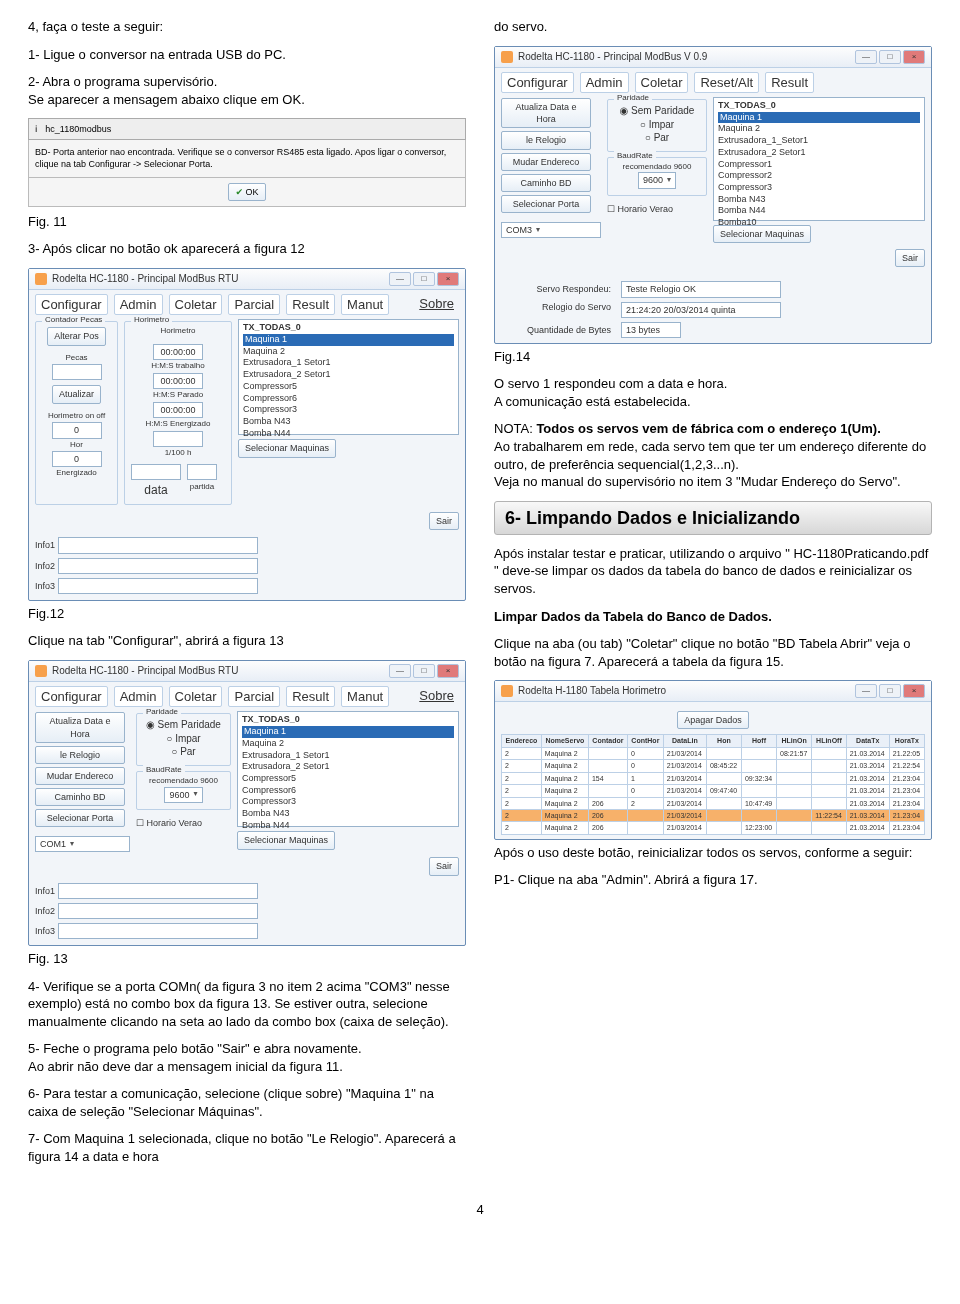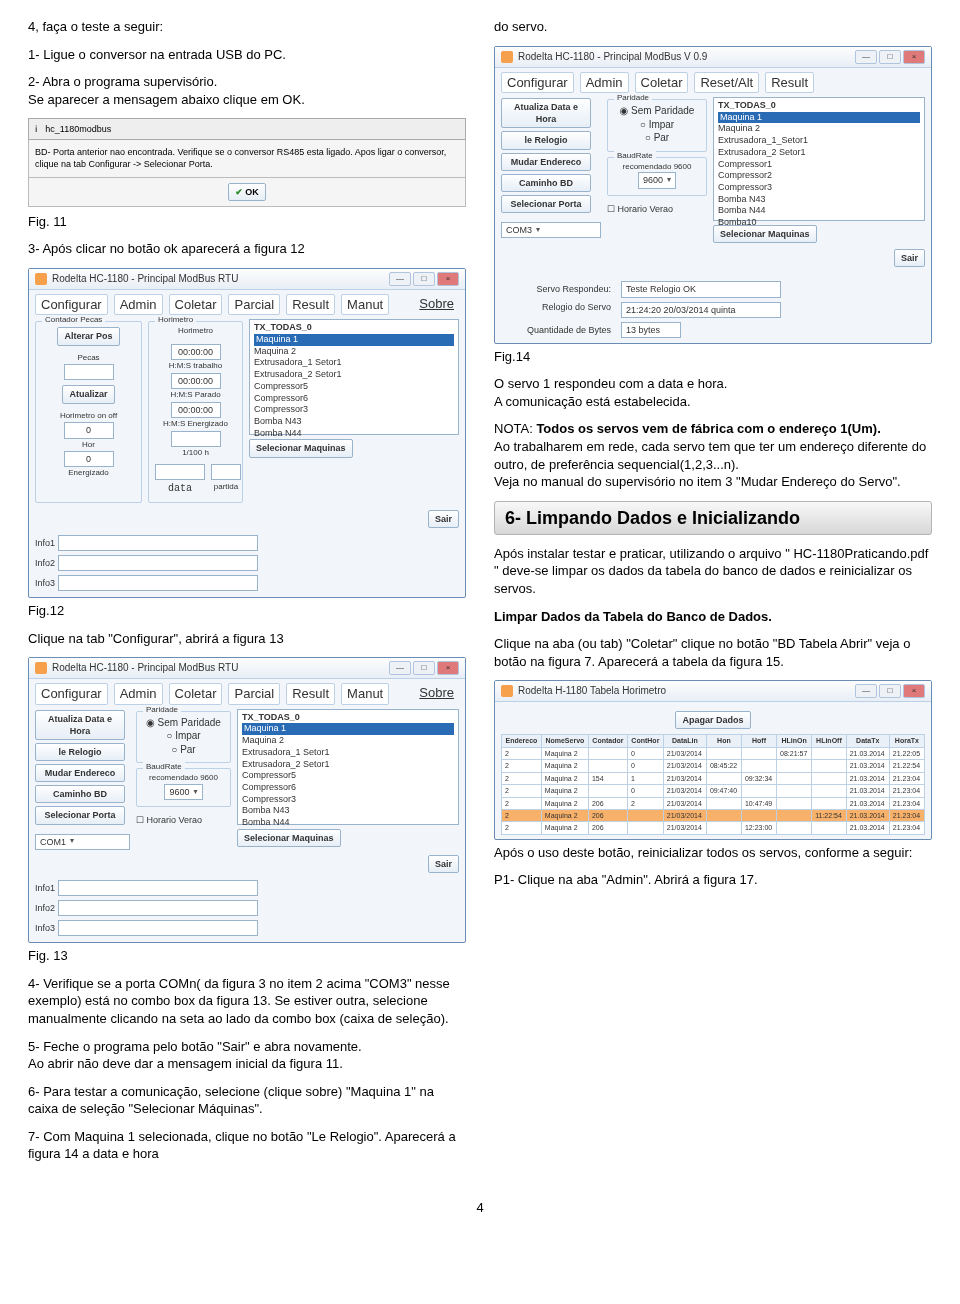--- a/index.html
+++ b/index.html
@@ -44,21 +44,21 @@
     margin-left: auto; display: flex; gap: 2px;
   }
   .shot .win-buttons span {
     width: 22px; height: 14px; border: 1px solid #b0c4de; border-radius: 2px;
     background: #eef2f7; display:inline-block; font-size:8px; text-align:center; line-height:12px;
   }
 
   .shot .body { padding: 4px 6px; }
   .tabs { display: flex; gap: 6px; margin-bottom: 4px; font-size:13px; }
   .tabs span { border:1px solid #bcd0e6; background:#fff; padding:1px 5px; border-radius:2px; }
-  .btn { border:1px solid #99b3cc; background:linear-gradient(#fff,#e6eef6); padding:2px 6px; border-radius:2px; display:inline-block; margin:1px 0; font-size:9px;font-weight:bold; }
+  .btn { border:1px solid #99b3cc; background:linear-gradient(#fff,#e6eef6); padding:2px 6px; border-radius:2px; display:inline-block; margin:1px 0; font-size:9px; }
   .field { border:1px solid #99b3cc; background:#fff; padding:1px 4px; margin:1px 0; display:inline-block; min-width:50px; font-size:9px; }
   .dropdown { border:1px solid #99b3cc; background:#fff; padding:1px 4px; display:inline-flex; align-items:center; gap:4px; font-size:9px; }
   .dropdown::after { content:"▾"; font-size:8px; color:#555; }
   .listbox { border:1px solid #99b3cc; background:#fff; padding:2px 4px; font-size:9px; line-height:1.3; }
   .listbox .sel { background:#2a6bb5; color:#fff; padding:0 2px; }
   .group { border:1px solid #bcd0e6; padding:4px 6px 6px 6px; margin:2px 0; border-radius:2px; position:relative;text-align:center; }
   .group-title { position:absolute; top:-7px; left:6px; background:#f2f5f9; padding:0 3px; font-size:8px; }
   .radio::before { content:"○ "; }
   .radio.checked::before { content:"◉ "; }
   .checkbox::before { content:"☐ "; }
@@ -133,48 +133,48 @@
         <div class="tabs">
           <span>Configurar</span>
           <span>Admin</span>
           <span>Coletar</span>
           <span>Parcial</span>
           <span>Result</span>
           <span>Manut</span>
           <span style="margin-left:auto;border:none;background:none;text-decoration:underline;">Sobre</span>
         </div>
         <div class="flex-row">
-          <div class="group" style="width:107px;">
+          <div class="group" style="width:83px;">
             <span class="group-title">Contador Pecas</span>
             <div class="btn">Alterar Pos</div>
             <div style="font-size:8px;margin-top:6px;">Pecas</div>
             <div class="field">&nbsp;</div>
             <div class="btn" style="margin-top:4px;">Atualizar</div>
             <div style="font-size:8px;margin-top:6px;">Horimetro on off</div>
             <div class="field" style="width:25px;">0</div>
             <div style="font-size:8px;">Hor</div>
             <div class="field" style="width:25px;">0</div>
             <div style="font-size:8px;">Energizado</div>
           </div>
-          <div class="group" style="width:95px;">
+          <div class="group" style="width:108px;">
             <span class="group-title">Horimetro</span>
             <div style="font-size:8px;">Horimetro</div>
             <div class="space-s"></div>
             <div class="field">00:00:00</div>
             <div style="font-size:8px;">H:M:S trabalho</div>
             <div class="field">00:00:00</div>
             <div style="font-size:8px;">H:M:S Parado</div>
             <div class="field">00:00:00</div>
             <div style="font-size:8px;">H:M:S Energizado</div>
             <div class="field">&nbsp;</div>
             <div style="font-size:8px;">1/100 h</div>
             <div class="flex-row" style="margin-top:4px;">
               <div class="flex-col">
                   <div class="field">&nbsp;</div>
-                  <div style="font-size:10px;font-family:Liberation Mono, monospace;">data</div>
+                  <div style="font-size:12px;">data</div>
                 </div>
               <div class="flex-col">
                   <div class="field" style="min-width:30px;">&nbsp;</div>
                   <div style="font-size:8px;">partida</div>
                 </div>
             </div>
           </div>
           <div class="grow">
             <div class="listbox" style="height:116px;">
               <div style="font-weight:bold;">TX_TODAS_0</div>

